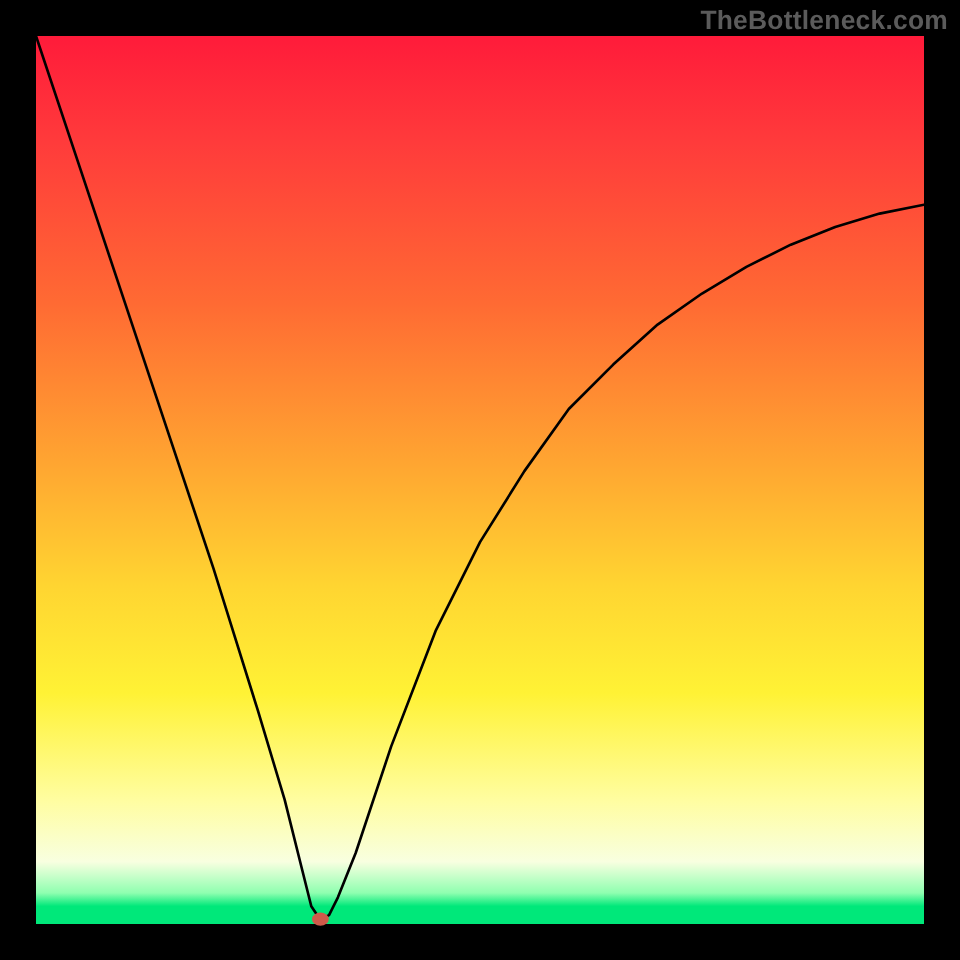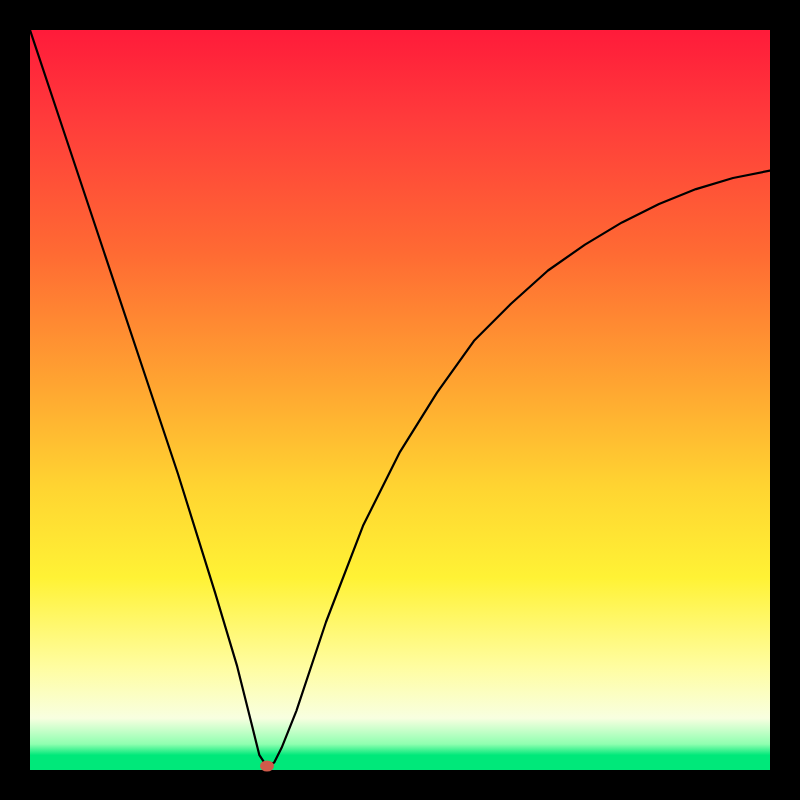--- a/index.html
+++ b/index.html
@@ -73,20 +73,21 @@
     border-radius: 50%;
     background: #cf5a4a;
     transform: translate(-50%, -50%);
   }
 </style>
 </head>
 <body>
 
 <div class="frame">
 
+  <div class="watermark">TheBottleneck.com</div>
 
   <div class="plot">
     <div class="gradient"></div>
 
     <svg class="curve" viewBox="0 0 740 740" preserveAspectRatio="none">
       <path d="M0.00 0.00 L37.00 111.00 L74.00 222.00 L111.00 333.00 L148.00 444.00 L185.00 562.40 L207.20 636.40 L222.00 695.60 L229.40 725.20 L236.80 736.30 L244.20 732.60 L251.60 717.80 L266.40 680.80 L296.00 592.00 L333.00 495.80 L370.00 421.80 L407.00 362.60 L444.00 310.80 L481.00 273.80 L518.00 240.50 L555.00 214.60 L592.00 192.40 L629.00 173.90 L666.00 159.10 L703.00 148.00 L740.00 140.60"></path>
     </svg>
 
     <div class="dot" style="left: 236.8px; top: 736.3px; background: rgb(207, 90, 74);"></div>
   </div>

